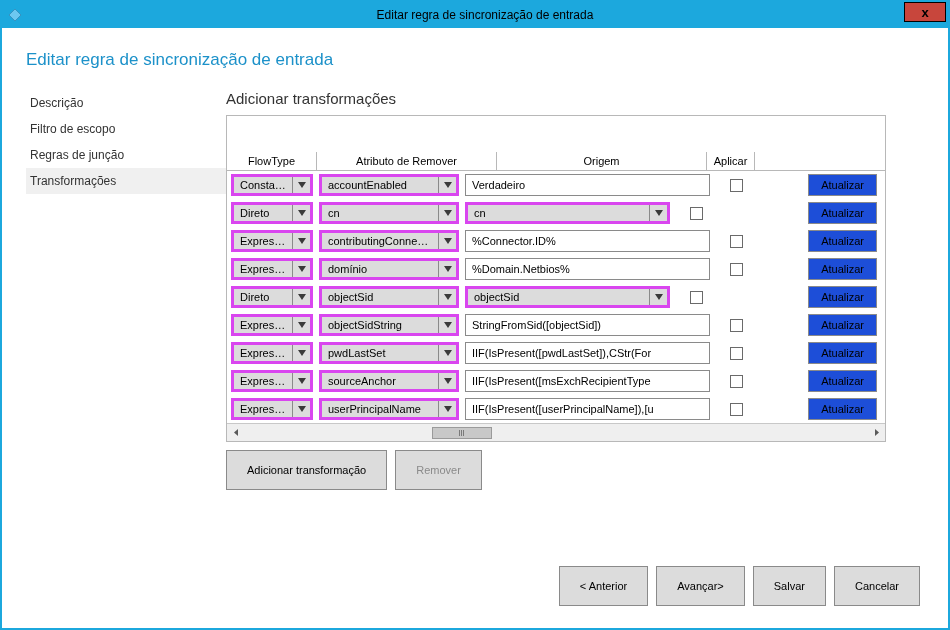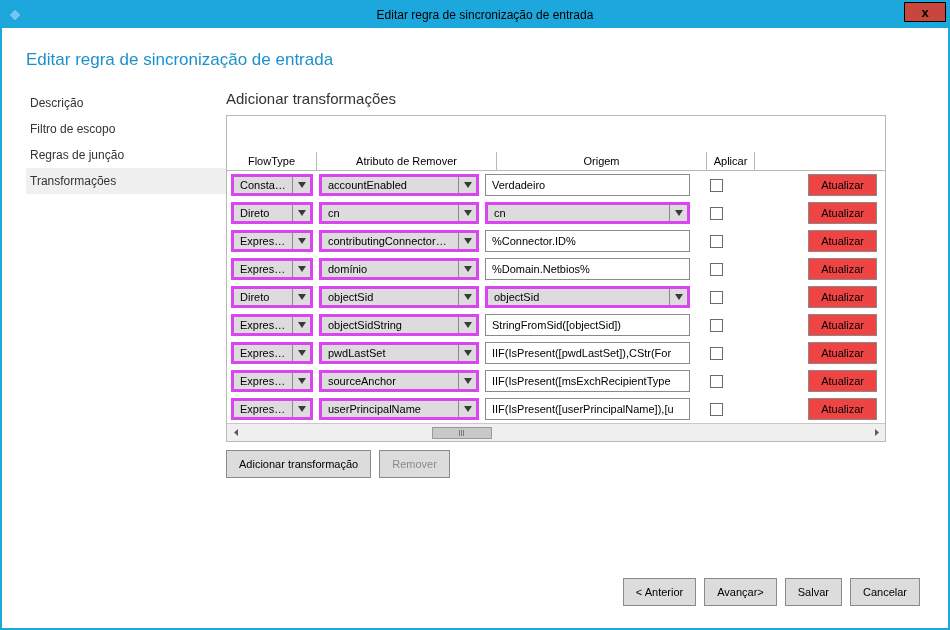--- a/index.html
+++ b/index.html
@@ -27,34 +27,34 @@
 .c-orig { width: 210px; }
 .c-apl { width: 48px; }
 .c-act { width: 128px; flex:1; }
 .grid-body { }
 .g-row { display: flex; align-items: center; padding: 3px 4px; gap: 6px; }
 .dd { display: flex; align-items: center; background: #dcdcdc; border: 3px solid #d946ef; height: 22px; font-size: 11px; }
 .dd-text { flex: 1; padding: 0 6px; overflow: hidden; white-space: nowrap; text-overflow: ellipsis; }
 .dd-btn { width: 18px; height: 100%; border-left: 1px solid #8a8a8a; background: #dcdcdc; display: flex; align-items: center; justify-content: center; }
 .dd-btn svg { width: 8px; height: 6px; }
 .dd-flow { width: 82px; }
-.dd-attr { width: 160px; }
+.dd-attr { width: 140px; }
 .dd-orig { width: 205px; }
-.txt { width: 205px; height: 22px; border: 1px solid #8a8a8a; font-size: 11px; padding: 0 6px; background: #fff; display: flex; align-items: center; overflow: hidden; white-space: nowrap; }
+.txt { width: 245px; height: 22px; border: 1px solid #8a8a8a; font-size: 11px; padding: 0 6px; background: #fff; display: flex; align-items: center; overflow: hidden; white-space: nowrap; }
 .chk-wrap { width: 40px; display: flex; justify-content: center; }
 .chk { width: 13px; height: 13px; border: 1px solid #6a6a6a; background: #fff; }
 .act-wrap { flex:1; display:flex; justify-content:flex-end; padding-right:4px;}
-.btn-upd { height: 22px; padding: 1px 12px; background: #ef4444; border: 1px solid #8a8a8a; font-size: 11px; cursor: default; }
+.btn-upd { height: 22px; padding: 1px 12px; background: #1d4ed8; border: 1px solid #8a8a8a; font-size: 11px; cursor: default; }
 .scroll-h { height: 18px; background: #efefef; border-top: 1px solid #c8c8c8; display: flex; align-items: center; position: relative; }
 .sc-arrow { width: 18px; height: 100%; display: flex; align-items: center; justify-content: center; background: #efefef; }
 .sc-track { flex: 1; height: 100%; position: relative; }
 .sc-thumb { position: absolute; left: 30%; width: 60px; height: 12px; top: 3px; background: #c8c8c8; border: 1px solid #9a9a9a; display:flex; align-items:center; justify-content:center; gap:1px;}
 .sc-thumb div { width:1px; height:6px; background:#7a7a7a;}
 .below-btns { display: flex; gap: 8px; margin-top: 8px; }
-.btn { height: 28px; padding: 0 12px; background: #dcdcdc; border: 1px solid #8a8a8a; font-size: 11px; cursor: default; }
+.btn { height: 40px; padding: 0 20px; background: #dcdcdc; border: 1px solid #8a8a8a; font-size: 11px; cursor: default; }
 .btn.disabled { color: #8a8a8a; }
 .footer-btns { position: absolute; bottom: 22px; right: 28px; display: flex; gap: 8px; }
 </style>
 </head>
 <body>
 
 <div class="outer">
   <div class="titlebar">
     <div class="tb-icon">
       <svg width="14" height="14" viewBox="0 0 14 14">

